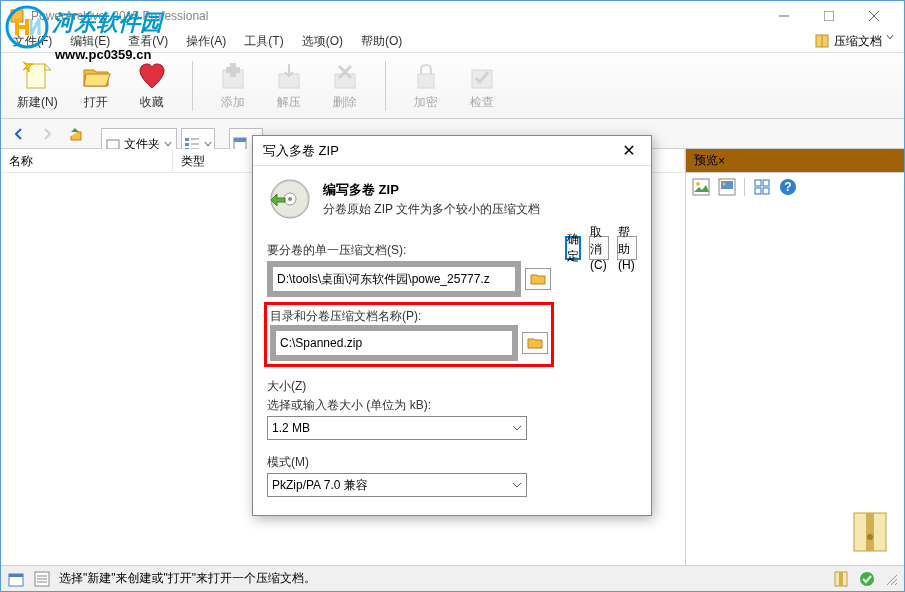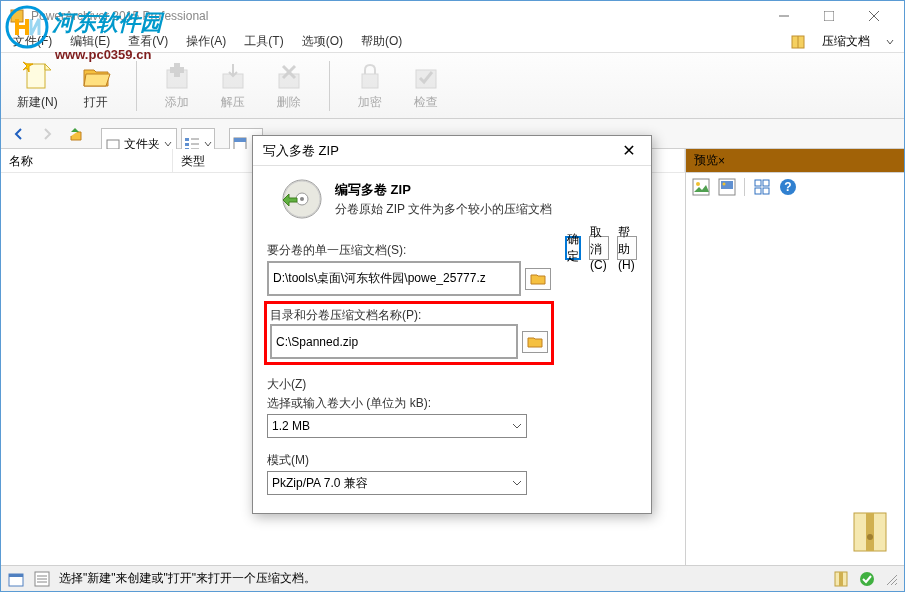--- a/index.html
+++ b/index.html
@@ -9,26 +9,26 @@
     
     .titlebar { height: 30px; background: #fff; display: flex; align-items: center; padding: 0 8px; }
     .titlebar .icon { width: 16px; height: 16px; margin-right: 6px; }
     .titlebar .title { color: #888; flex: 1; }
     .win-controls { display: flex; gap: 0; }
     .win-btn { width: 45px; height: 28px; display: flex; align-items: center; justify-content: center; color: #888; }
     
     .watermark { position: absolute; top: 5px; left: 5px; pointer-events: none; z-index: 5; }
     .watermark .wm-icon { display: inline-block; vertical-align: middle; }
     .watermark .wm-text { color: #0099cc; font-size: 22px; font-weight: bold; font-style: italic; }
-    .watermark .wm-url { color: #7f1d1d; font-size: 13px; font-weight: bold; display: block; margin-left: 50px; margin-top: -2px; }
+    .watermark .wm-url { color: #000000; font-size: 13px; font-weight: bold; display: block; margin-left: 50px; margin-top: -2px; }
     
     .menubar { height: 22px; display: flex; align-items: center; padding: 0 4px; gap: 2px; border-bottom: 1px solid #e0e0e0; }
     .menu-item { padding: 2px 8px; color: #333; }
     .menubar .spacer { flex: 1; }
-    .compress-doc { display: flex; align-items: center; gap: 16px; padding: 2px 6px; }
+    .compress-doc { display: flex; align-items: flex-start; gap: 4px; padding: 2px 6px; }
     
     .toolbar { height: 66px; display: flex; align-items: center; padding: 0 10px; gap: 12px; border-bottom: 1px solid #d0d0d0; background: linear-gradient(#fdfdfd, #f5f5f5); }
     .tool-group { display: flex; gap: 8px; }
     .tool-sep { width: 1px; height: 50px; background: #d0d0d0; margin: 0 4px; }
     .tool-btn { display: flex; flex-direction: column; align-items: center; gap: 2px; padding: 2px 6px; min-width: 48px; }
     .tool-btn .ticon { width: 32px; height: 32px; display: flex; align-items: center; justify-content: center; }
     .tool-btn .tlabel { font-size: 12px; color: #333; }
     .tool-btn.disabled .tlabel { color: #aaa; }
     
     .navbar { height: 30px; display: flex; align-items: center; padding: 0 6px; gap: 4px; border-bottom: 1px solid #d0d0d0; background: #f7f7f7; }
@@ -48,32 +48,32 @@
     .preview-thumb { position: absolute; bottom: 10px; right: 10px; width: 48px; height: 48px; }
     
     .statusbar { height: 26px; display: flex; align-items: center; padding: 0 6px; gap: 8px; background: #f0f0f0; border-top: 1px solid #d0d0d0; }
     .statusbar .spacer { flex: 1; }
     
     
     .dialog { position: absolute; left: 252px; top: 135px; width: 400px; background: #fff; border: 1px solid #888; box-shadow: 2px 3px 12px rgba(0,0,0,0.3); z-index: 100; }
     .dlg-title { height: 30px; display: flex; align-items: center; padding: 0 10px; border-bottom: 1px solid #e0e0e0; }
     .dlg-title span { flex: 1; font-size: 13px; }
     .dlg-close { width: 24px; height: 24px; display: flex; align-items: center; justify-content: center; font-size: 16px; }
-    .dlg-header { display: flex; align-items: center; gap: 12px; padding: 12px 28px; }
+    .dlg-header { display: flex; align-items: center; gap: 12px; padding: 12px 16px; }
     .dlg-header .big-icon { width: 42px; height: 42px; }
     .dlg-header .htitle { font-weight: bold; font-size: 13px; }
     .dlg-header .hdesc { font-size: 12px; color: #333; margin-top: 2px; }
     .dlg-body { display: flex; padding: 4px 14px 18px 14px; gap: 14px; }
     .dlg-fields { flex: 1; display: flex; flex-direction: column; gap: 2px; }
     .dlg-buttons { width: 72px; display: flex; gap: 8px; }
     .dlg-btn { height: 24px; border: 1px solid #999; background: #fdfdfd; display: flex; align-items: center; justify-content: center; }
     .dlg-btn.primary { border: 2px solid #0078d7; }
     .fld-label { font-size: 12px; color: #333; margin-top: 6px; }
     .fld-row { display: flex; gap: 4px; align-items: center; }
-    .fld-input { flex: 1; height: 35px; border: 2px solid #a3a3a3; padding: 12px 4px; background: #fff; font-size: 12px; }
+    .fld-input { flex: 1; height: 35px; border: 6px solid #a3a3a3; padding: 12px 4px; background: #fff; font-size: 12px; }
     .fld-browse { width: 26px; height: 22px; border: 1px solid #999; display: flex; align-items: center; justify-content: center; background: #fdfdfd; }
     .fld-select { width: 260px; height: 24px; border: 1px solid #888; padding: 0 4px; background: #fff; display: flex; align-items: center; justify-content: space-between; }
     .highlight-box { border: 3px solid #ff0000; padding: 3px; margin: 3px -3px; }
     
     
     svg { display: block; }
   </style>
 </head>
 <body>
 
@@ -153,20 +153,28 @@
       </div>
       <div class="tool-btn">
         <span class="ticon">
             <svg width="32" height="32">
               <path d="M4 10 L4 26 L28 26 L28 12 L16 12 L14 10 Z" fill="#f5c040" stroke="#c08020"></path>
               <path d="M6 14 L30 14 L26 26 L4 26 Z" fill="#ffe080" stroke="#c08020"></path>
             </svg>
           </span>
         <span class="tlabel">打开</span>
       </div>
+      <div class="tool-btn">
+        <span class="ticon">
+            <svg width="32" height="32">
+              <path d="M16 28 C16 28 4 18 4 11 C4 7 7 4 11 4 C13 4 15 5 16 7 C17 5 19 4 21 4 C25 4 28 7 28 11 C28 18 16 28 16 28 Z" fill="#e03040" stroke="#a01020"></path>
+            </svg>
+          </span>
+        <span class="tlabel">收藏</span>
+      </div>
     </div>
     <div class="tool-sep"></div>
     <div class="tool-group">
       <div class="tool-btn disabled">
         <span class="ticon">
             <svg width="32" height="32" opacity="0.35">
               <rect x="6" y="10" width="20" height="18" fill="#d0d0d0" stroke="#999"></rect>
               <rect x="13" y="3" width="6" height="14" fill="#888"></rect>
               <rect x="9" y="7" width="14" height="6" fill="#888"></rect>
             </svg>

